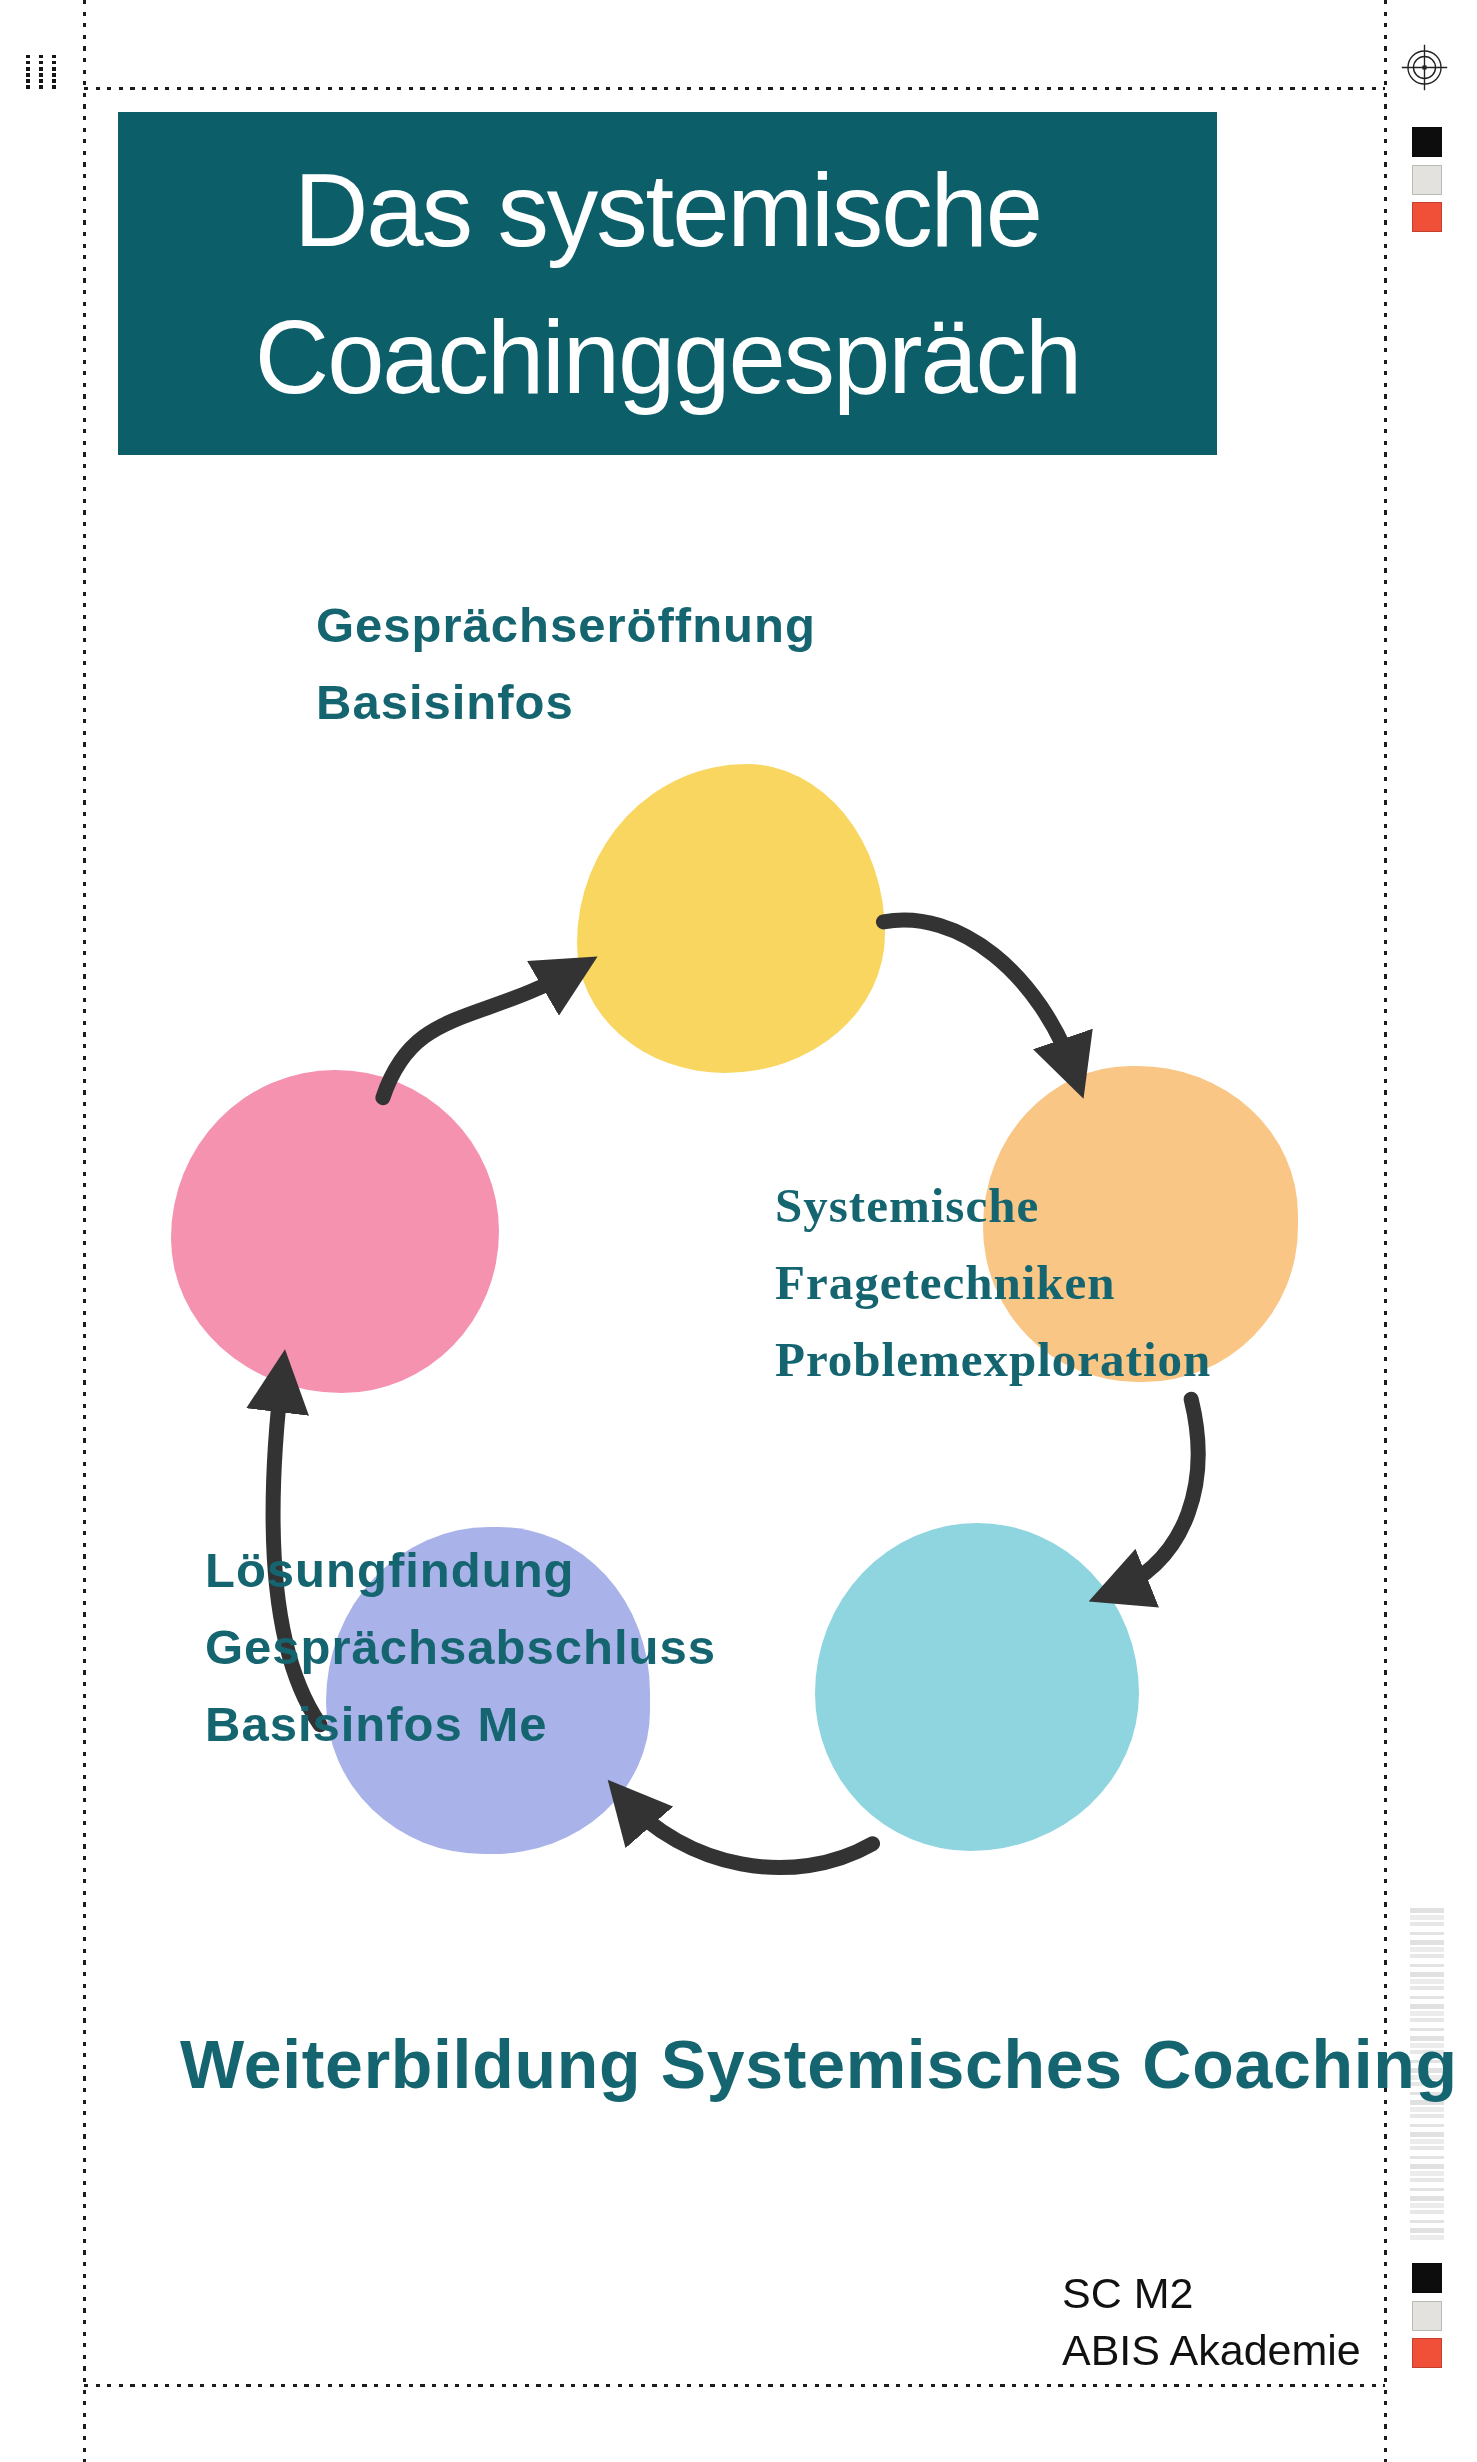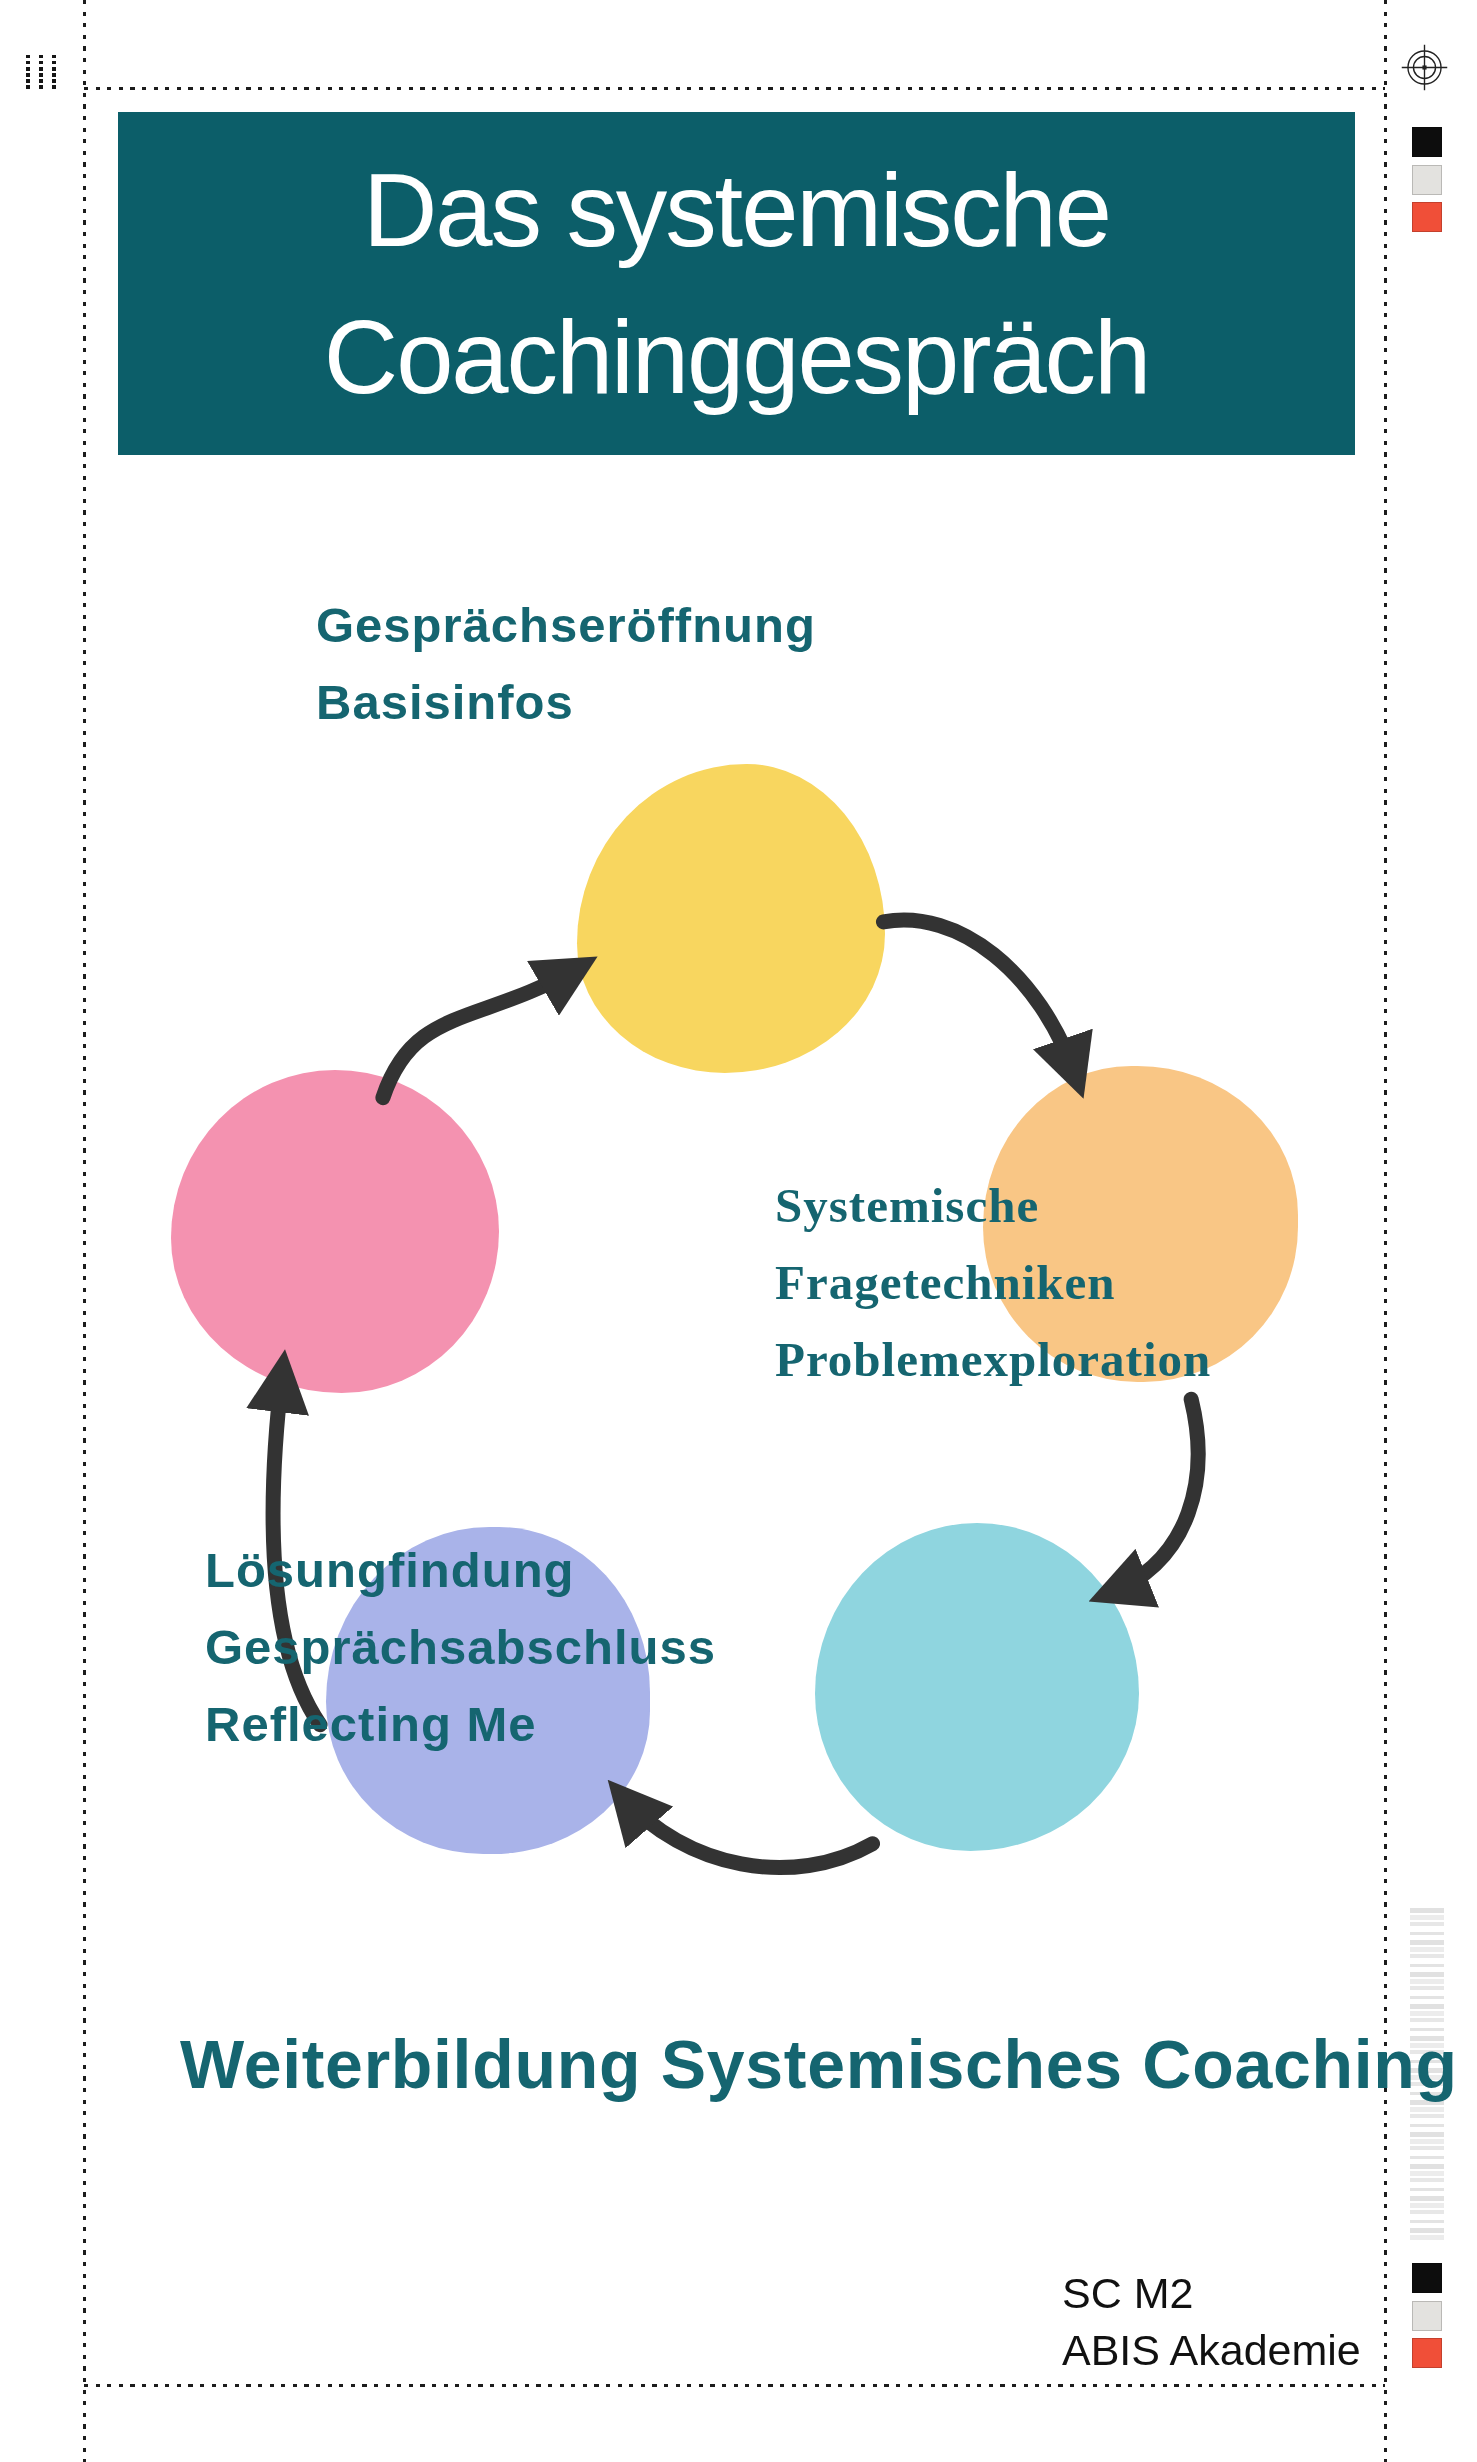--- a/index.html
+++ b/index.html
@@ -33,21 +33,21 @@
   .swatches.bottom{top:2263px}
   .sq{width:30px;height:30px;margin-bottom:7.5px;border:0.7px solid rgba(0,0,0,0.18);box-sizing:border-box;}
 
   
   .barcode{position:absolute;left:1410px;top:1908px;width:34px;height:332px;
     background:repeating-linear-gradient(180deg,
       #e1e1e1 0 4.8px,#ffffff 4.8px 7.5px,#ececec 7.5px 11.6px,#ffffff 11.6px 13.7px,
       #e7e7e7 13.7px 18px,#ffffff 18px 24px,#e3e3e3 24px 27px,#ffffff 27px 32px);}
 
   
-  .header-box{position:absolute;left:118px;top:112px;width:1237px;height:343px;
+  .header-box{position:absolute;left:118px;top:112px;width:1099px;height:343px;
     display:flex;flex-direction:column;align-items:center;justify-content:center;gap:38px;}
   .header-box .line{font-size:103px;line-height:109px;font-weight:400;letter-spacing:-2.1px;white-space:nowrap;}
 
   
   .circle{position:absolute;z-index:1;}
   #c-yellow{left:577px;top:764px;width:308px;height:309px;border-radius:55% 45% 52% 48% / 58% 55% 45% 42%;}
   #c-orange{left:983px;top:1066px;width:315px;height:316px;border-radius:48% 52% 50% 50% / 52% 48% 50% 50%;}
   #c-pink{left:171px;top:1070px;width:328px;height:323px;border-radius:50% 50% 48% 52% / 52% 50% 50% 48%;}
   #c-blue{left:326px;top:1527px;width:324px;height:327px;border-radius:52% 48% 50% 50% / 55% 52% 45% 48%;}
   #c-cyan{left:815px;top:1523px;width:324px;height:328px;border-radius:50% 50% 52% 48% / 52% 52% 48% 48%;}
@@ -145,21 +145,21 @@
 
   <div class="label" id="label2" style="color: rgb(21, 101, 112);">
     <div>Systemische</div>
     <div>Fragetechniken</div>
     <div>Problemexploration</div>
   </div>
 
   <div class="label" id="label3" style="color: rgb(21, 101, 112);">
     <div>Lösungfindung</div>
     <div>Gesprächsabschluss</div>
-    <div>Reflecting Me</div>
+    <div>Basisinfos Me</div>
   </div>
 
   <div class="bottom-heading" style="color: rgb(21, 101, 112);">Weiterbildung Systemisches Coaching</div>
 
   <div class="credit" style="color: rgb(17, 17, 17);">
     <div>SC M2</div>
     <div>ABIS Akademie</div>
   </div>
 
   <div class="barcode"></div>

